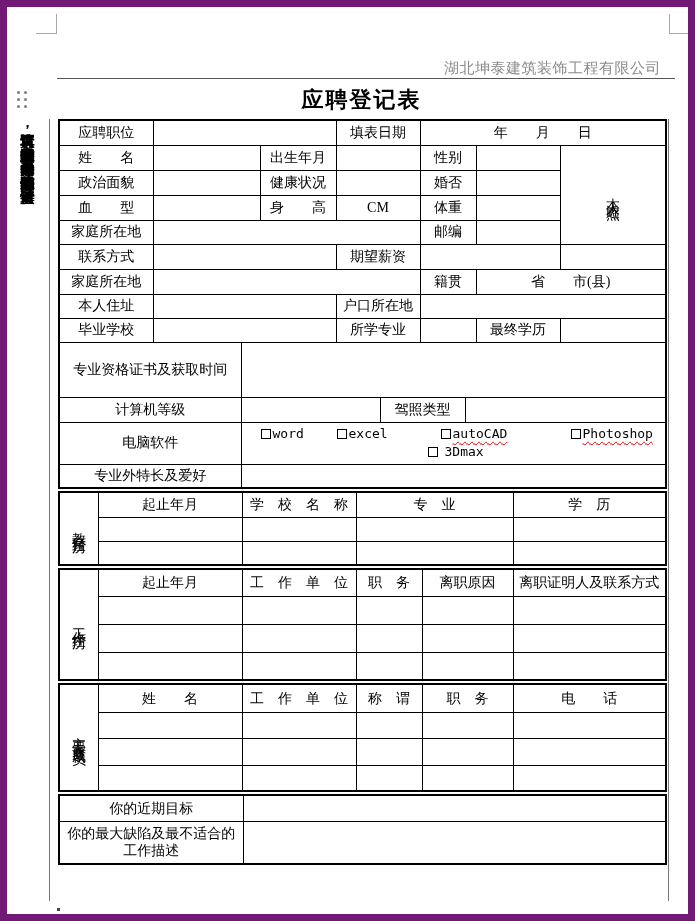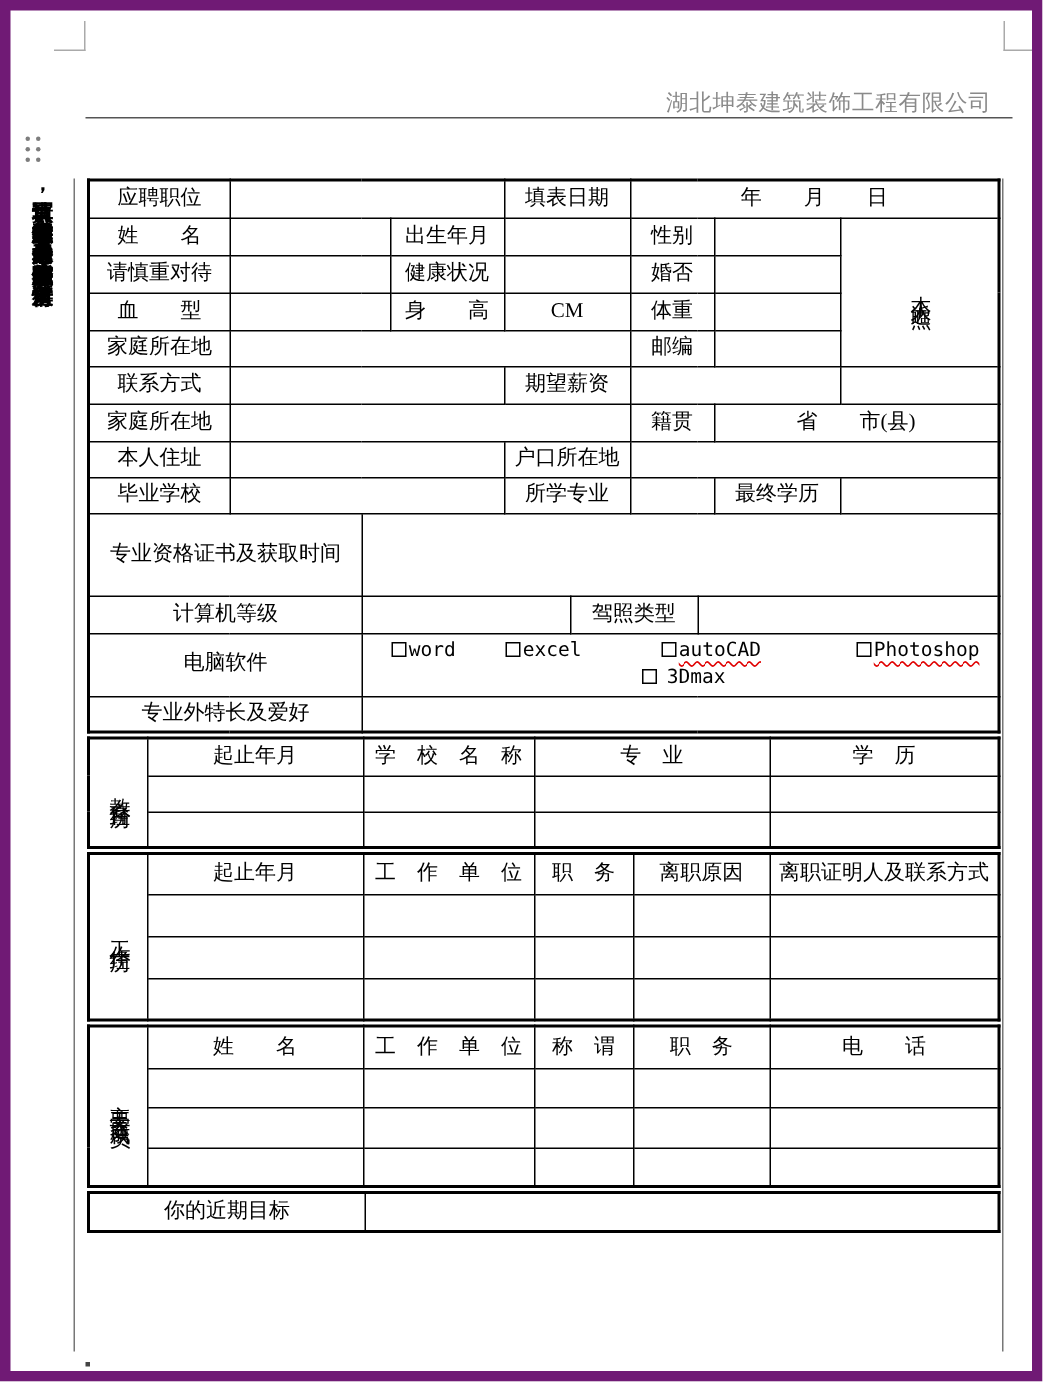--- a/index.html
+++ b/index.html
@@ -57,20 +57,21 @@
     <i></i>
       <i></i>
       <i></i>
       <i></i>
       <i></i>
       <i></i>
   </div>
 
   <div class="company">湖北坤泰建筑装饰工程有限公司</div>
   <div class="head-rule"></div>
+  <div class="form-title">应聘登记表</div>
 
   <div class="side-note">请认真填写，您所提供的信息对我们非常重要！是本公司录用考虑的条件，任何虚假成分将会影响您的诚信度，请慎重对待。</div>
   <div class="vline-left"></div>
   <div class="vline-right"></div>
   <div class="para-mark"></div>
 
   <div class="form-area">
 
     <table class="ft">
       <colgroup>
@@ -97,21 +98,21 @@
         <td colspan="2"></td>
         <td>出生年月</td>
         <td colspan="2"></td>
         <td colspan="2">性别</td>
         <td></td>
         <td rowspan="4" class="vcol">
           <div>本人近照</div>
         </td>
       </tr>
       <tr style="height:25px">
-        <td>请慎重对待</td>
+        <td>政治面貌</td>
         <td colspan="2"></td>
         <td>健康状况</td>
         <td colspan="2"></td>
         <td colspan="2">婚否</td>
         <td></td>
       </tr>
       <tr style="height:25px">
         <td>血　　型</td>
         <td colspan="2"></td>
         <td>身　　高</td>
@@ -307,17 +308,21 @@
     <table class="ft">
       <colgroup>
         <col style="width:184px">
           <col style="width:423px">
       </colgroup>
       <tbody>
           <tr style="height:26px">
         <td>你的近期目标</td>
         <td></td>
       </tr>
+      <tr style="height:43px">
+        <td class="left2">你的最大缺陷及最不适合的工作描述</td>
+        <td></td>
+      </tr>
     </tbody>
       </table>
 
   </div>
 </div>
 
 </body></html>

